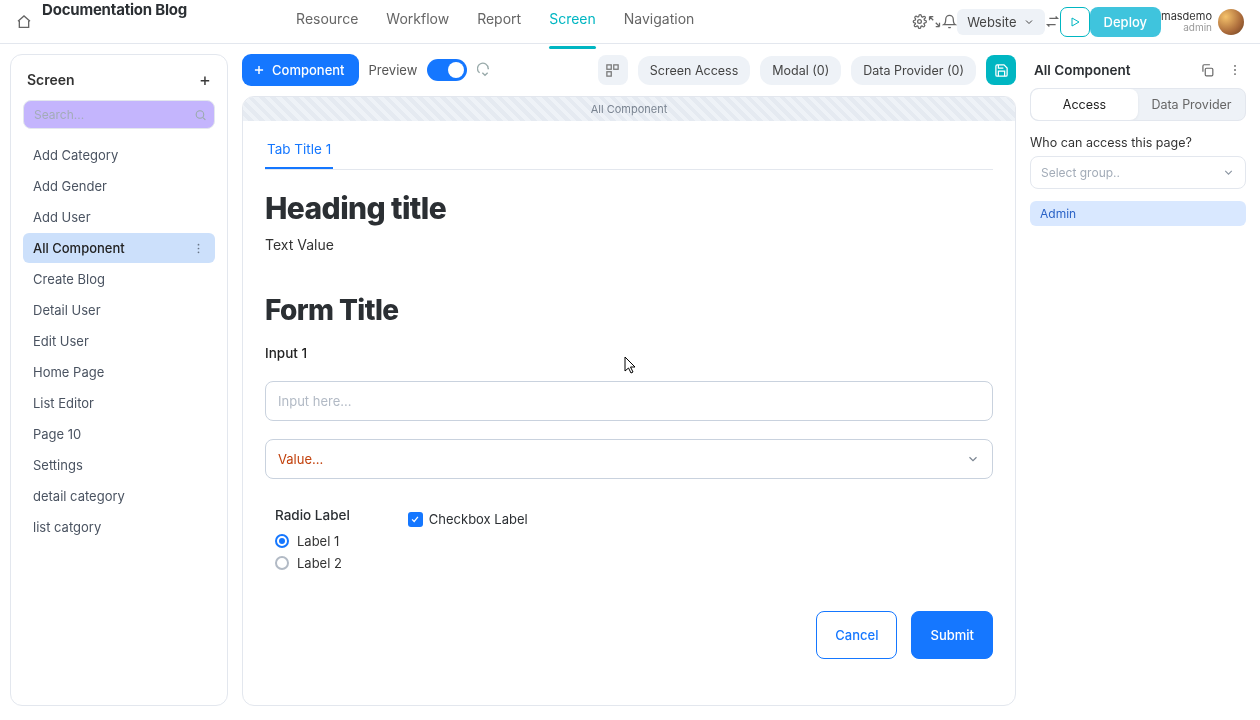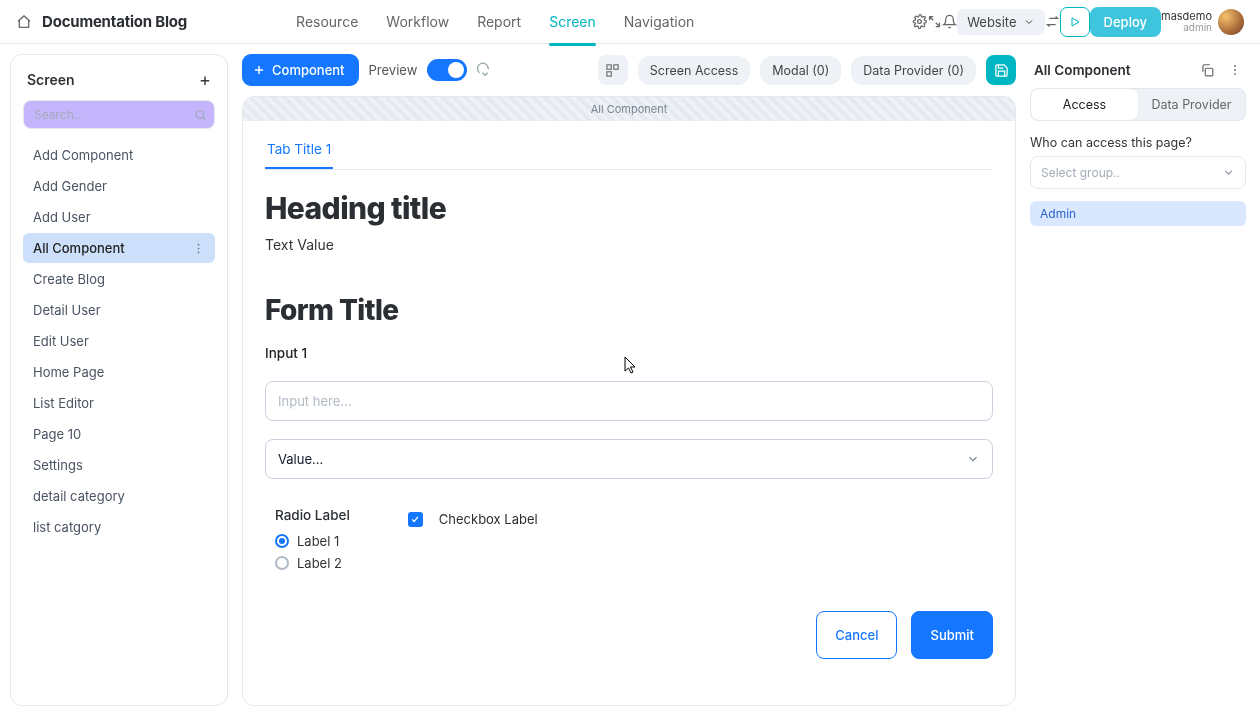--- a/index.html
+++ b/index.html
@@ -15,21 +15,21 @@
     --text-muted:#8a94a1;
     --tag-bg:#eef2f7;
     --sel-bg:#cce0fb;
     --badge:#d9e8ff;
   }
   *{box-sizing:border-box;font-family:Inter,-apple-system,Segoe UI,Roboto,Arial,sans-serif;}
   body{margin:0;background:var(--bg);color:var(--text);font-size:13px;}
   svg{display:block;}
 
   
-  .topbar{display:flex;align-items:center;height:44px;padding:0 16px;border-bottom:1px solid var(--border);}
+  .topbar{display:flex;height:44px;padding:0 16px;border-bottom:1px solid var(--border);}
   .home-ic{margin-right:10px;color:#555;}
   .app-title{font-weight:700;font-size:15px;letter-spacing:-0.2px;}
   .topnav{display:flex;gap:28px;margin-left:auto;margin-right:auto;}
   .topnav-item{color:#666;padding:10px 0;cursor:pointer;font-size:14px;position:relative;}
   .topnav-item.active{color:var(--teal);}
   .topnav-item.active::after{content:'';position:absolute;left:0;right:0;bottom:-6px;height:3px;background:var(--teal);border-radius:2px;}
   .top-right{display:flex;align-items:center;gap:0;margin-left:auto;}
   .icon-btn{color:#666;cursor:pointer;display:flex;align-items:center;justify-content:center;}
   .website-dd{display:flex;align-items:center;gap:6px;background:var(--tag-bg);border-radius:6px;padding:5px 10px;cursor:pointer;font-size:13px;color:#444;}
   .play-btn{border:1px solid var(--teal);color:var(--teal);border-radius:7px;width:30px;height:30px;display:flex;align-items:center;justify-content:center;cursor:pointer;}
@@ -72,28 +72,28 @@
   .canvas-breadcrumb{background:repeating-linear-gradient(45deg,#eef2f7,#eef2f7 4px,#e5eaf1 4px,#e5eaf1 8px);color:#7a8491;font-size:11px;text-align:center;padding:5px 0;}
   .canvas-body{padding:14px 22px 26px 22px;}
   .tab-strip{border-bottom:1px solid var(--border);margin-bottom:20px;}
   .tab-title{display:inline-block;color:var(--primary);font-size:13.5px;padding:6px 2px 10px 2px;border-bottom:2px solid var(--primary);cursor:pointer;}
   .h1{font-size:30px;font-weight:800;letter-spacing:-0.6px;margin-bottom:10px;}
   .text-val{color:#333;font-size:14px;margin-bottom:40px;}
   .h2{font-size:28px;font-weight:800;letter-spacing:-0.6px;margin-bottom:18px;}
   .form-label{font-size:13.5px;font-weight:500;color:#222;margin-bottom:8px;}
   .text-input{width:100%;border:1px solid var(--border-strong);border-radius:8px;padding:11px 12px;font-size:13px;outline:none;background:#fff;margin-bottom:18px;margin-top:12px;}
   .text-input::placeholder{color:#b2bac5;}
-  .select-input{width:100%;border:1px solid var(--border-strong);border-radius:8px;padding:11px 12px;font-size:13px;background:#fff;color:#0f172a;display:flex;align-items:center;justify-content:space-between;cursor:pointer;margin-bottom:28px;}
+  .select-input{width:100%;border:1px solid var(--border-strong);border-radius:8px;padding:11px 12px;font-size:13px;background:#fff;color:#c2410c;display:flex;align-items:center;justify-content:space-between;cursor:pointer;margin-bottom:28px;}
   .radio-check-row{display:flex;gap:58px;align-items:flex-start;margin-bottom:34px;padding-left:10px;}
   .rc-label{font-size:13.5px;font-weight:500;margin-bottom:10px;}
   .radio-opt{display:flex;align-items:center;gap:8px;font-size:13px;color:#333;margin-bottom:6px;cursor:pointer;}
   .radio-circ{width:14px;height:14px;border-radius:50%;border:2px solid #b2bac5;display:inline-flex;align-items:center;justify-content:center;}
   .radio-circ.checked{border-color:var(--primary);}
   .radio-circ.checked::after{content:'';width:6px;height:6px;border-radius:50%;background:var(--primary);}
-  .check-wrap{display:flex;align-items:center;gap:16px;font-size:13px;cursor:pointer;margin-top:4px;}
+  .check-wrap{display:flex;align-items:center;gap:6px;font-size:13px;cursor:pointer;margin-top:4px;}
   .checkbox{width:15px;height:15px;border-radius:3px;background:var(--primary);display:flex;align-items:center;justify-content:center;color:#fff;}
   .btn-row{display:flex;justify-content:flex-end;gap:14px;}
   .btn{border-radius:8px;padding:15px 18px;font-size:13px;font-weight:500;cursor:pointer;}
   .btn-outline{border:1.5px solid var(--primary);color:var(--primary);background:#fff;}
   .btn-solid{background:var(--primary);color:#fff;border:1.5px solid var(--primary);}
 
   
   .right-panel{width:216px;display:flex;flex-direction:column;}
   .rp-header{display:flex;align-items:center;justify-content:space-between;padding:8px 4px 10px 4px;}
   .rp-title{font-weight:600;font-size:13.5px;}
@@ -185,21 +185,21 @@
       <input class="search-input" placeholder="Search..." style="">
       <span class="search-ic">
         <svg width="13" height="13" viewBox="0 0 24 24" fill="none" stroke="currentColor" stroke-width="2">
             <circle cx="11" cy="11" r="7"></circle>
             <path d="M21 21l-4.35-4.35"></path>
           </svg>
       </span>
     </div>
     <div class="screen-list" id="screen-list">
         <div class="screen-item">
-          <span>Add Component</span>
+          <span>Add Category</span>
         </div>
         <div class="screen-item">
           <span>Add Gender</span>
         </div>
         <div class="screen-item">
           <span>Add User</span>
         </div>
         <div class="screen-item selected">
           <span>All Component</span>
           <span class="dots-ic">

